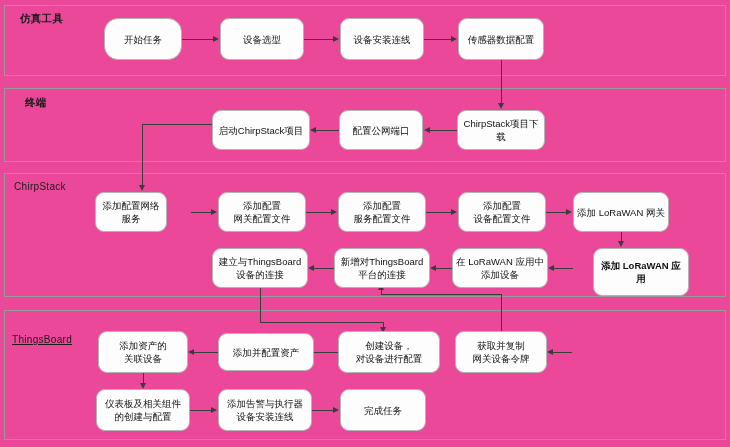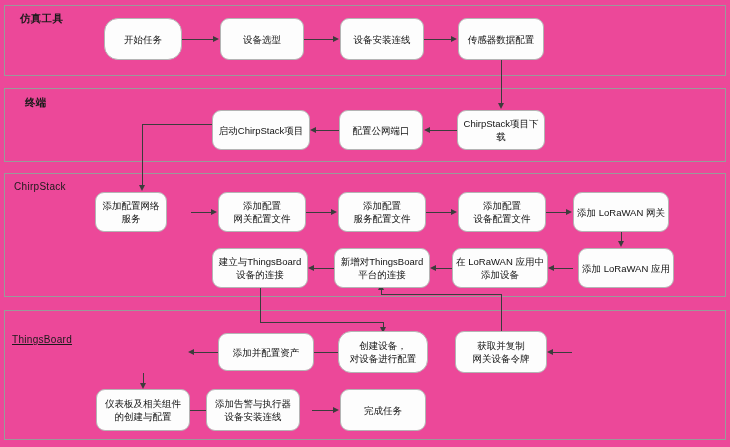--- a/index.html
+++ b/index.html
@@ -222,21 +222,21 @@
     <div>
       <span>添加配置</span>
       <span>设备配置文件</span>
     </div>
   </div>
 
   <div class="node" style="left:573px; top:192px; width:96px; height:40px;">
     <span>添加 LoRaWAN 网关</span>
   </div>
 
-  <div class="node" style="left:578px; top:248px; width:96px; height:40px;">
+  <div class="node" style="left:593px; top:248px; width:96px; height:48px;font-weight:bold;">
     <span>添加 LoRaWAN 应用</span>
   </div>
 
   <div class="node" style="left:452px; top:248px; width:96px; height:40px;">
     <div>
       <span>在 LoRaWAN 应用中</span>
       <span>添加设备</span>
     </div>
   </div>
 
@@ -255,40 +255,46 @@
   </div>
 
 
   <div class="node" style="left:455px; top:331px; width:92px; height:42px;">
     <div>
       <span>获取并复制</span>
       <span>网关设备令牌</span>
     </div>
   </div>
 
-  <div class="node" style="left:338px; top:331px; width:90px; height:42px;border-radius:13px;">
+  <div class="node" style="left:338px; top:331px; width:102px; height:42px;">
     <div>
       <span>创建设备，</span>
       <span>对设备进行配置</span>
     </div>
   </div>
 
   <div class="node" style="left:218px; top:333px; width:96px; height:38px;">
     <span>添加并配置资产</span>
   </div>
 
+  <div class="node" style="left:98px; top:331px; width:90px; height:42px;">
+    <div>
+      <span>添加资产的</span>
+      <span>关联设备</span>
+    </div>
+  </div>
 
   <div class="node" style="left:96px; top:389px; width:94px; height:42px;">
     <div>
       <span>仪表板及相关组件</span>
       <span>的创建与配置</span>
     </div>
   </div>
 
-  <div class="node" style="left:206px; top:389px; width:94px; height:42px;">
+  <div class="node" style="left:218px; top:389px; width:94px; height:42px;">
     <div>
       <span>添加告警与执行器</span>
       <span>设备安装连线</span>
     </div>
   </div>
 
   <div class="node" style="left:340px; top:389px; width:86px; height:42px;">
     <span>完成任务</span>
   </div>
 

